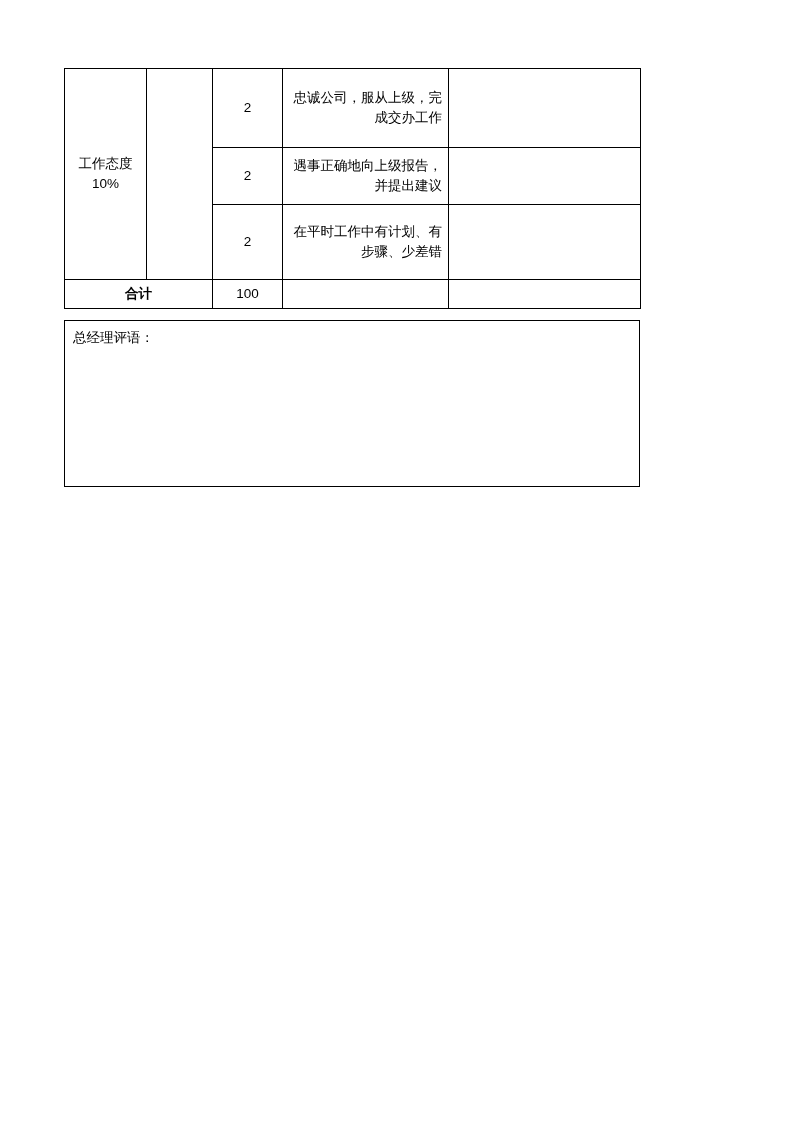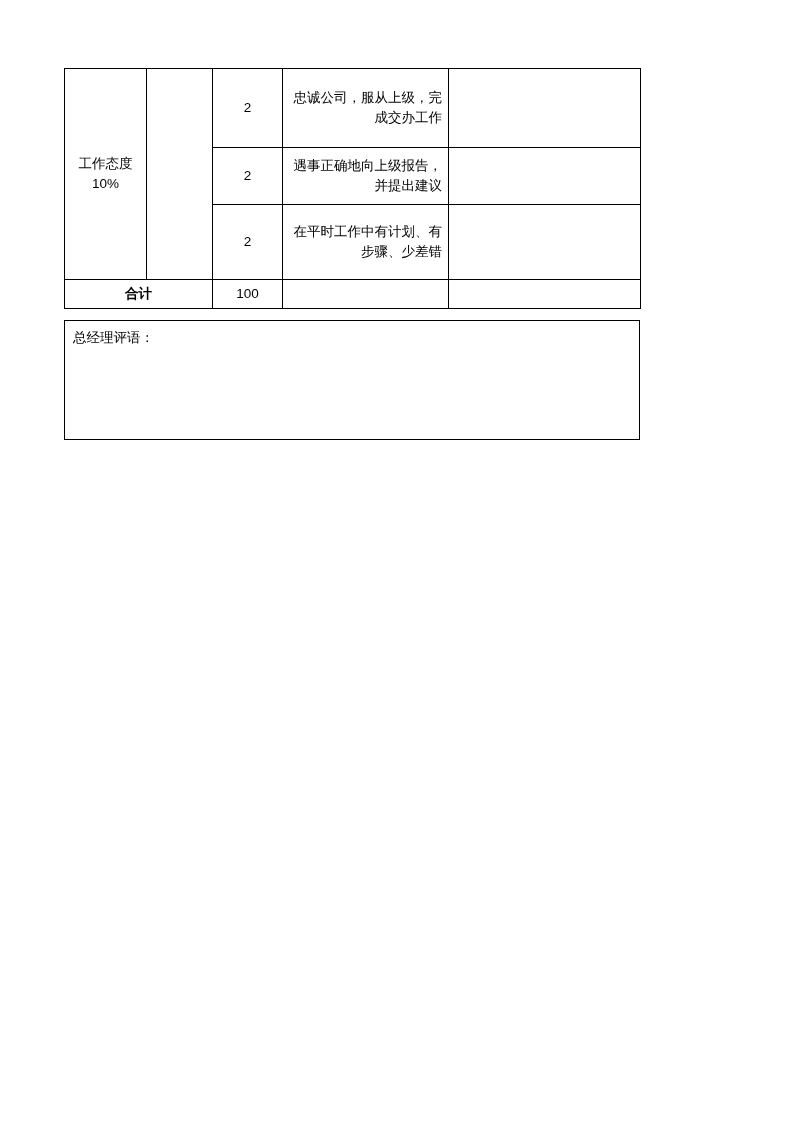--- a/index.html
+++ b/index.html
@@ -78,21 +78,21 @@
   }
   .total-score {
     text-align: center;
     margin-top: 32px;
   }
   .comment-box {
     position: absolute;
     left: 64px;
     top: 320px;
     width: 576px;
-    height: 120px;
+    height: 167px;
     border: 1px solid #000000;
     box-sizing: border-box;
   }
   .comment-label {
     position: absolute;
     left: 8px;
     top: 8px;
     font-size: 13.5px;
     line-height: 1.4;
   }

